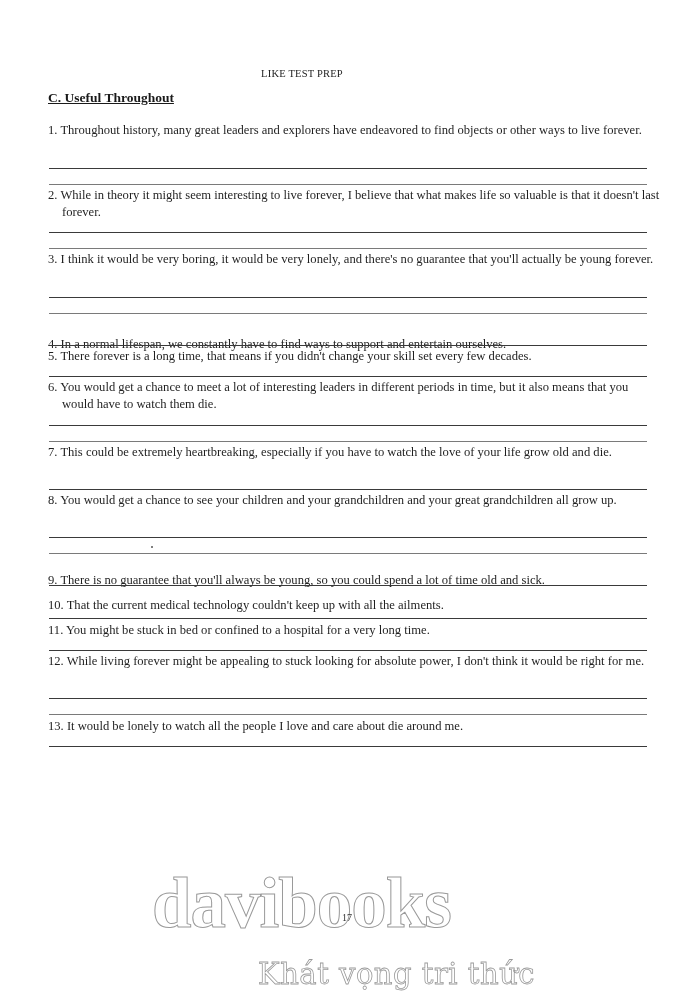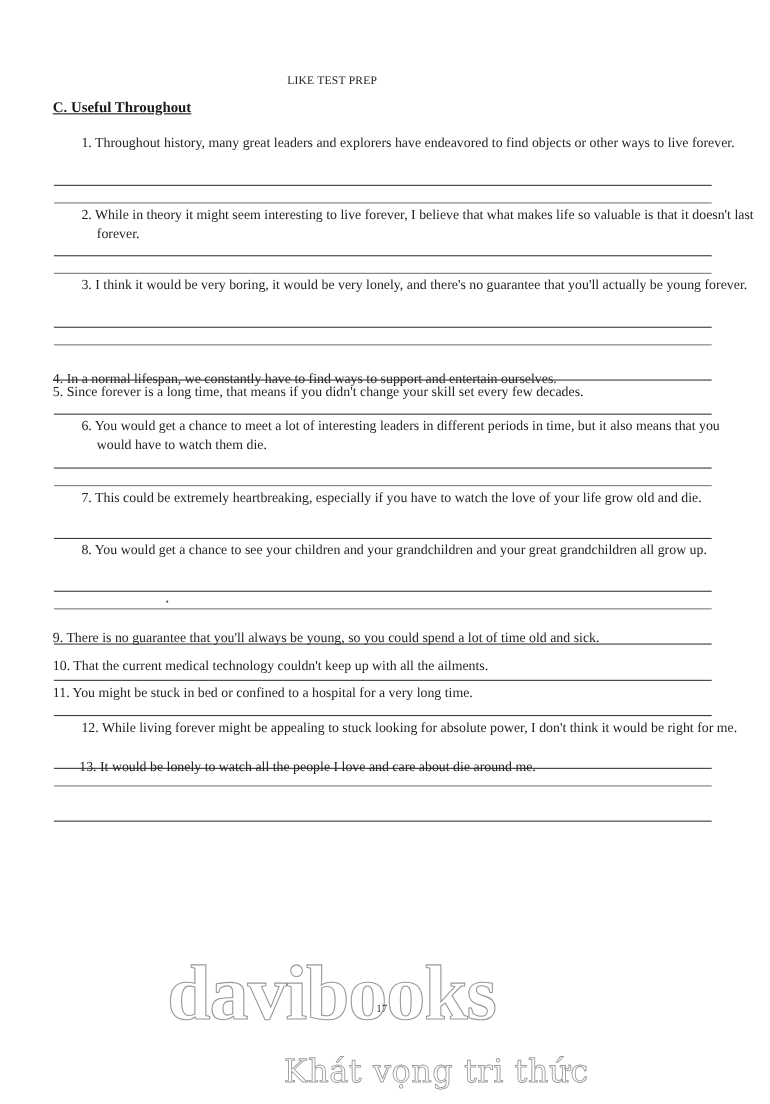--- a/index.html
+++ b/index.html
@@ -5,21 +5,21 @@
   html, body { margin:0; padding:0; background:#ffffff; }
   body { width:700px; height:1004px; position:relative; overflow:hidden;
          font-family:"Liberation Serif","DejaVu Serif",serif; color:#1a1a1a; }
   .header { position:absolute; top:68px; left:0; width:604px; text-align:center;
             font-size:10.5px; letter-spacing:0.2px; color:#222; }
   .section-title { position:absolute; top:90px; left:48px; font-size:13.5px; font-weight:bold;
                    text-decoration:underline; color:#1a1a1a; }
   .item { position:absolute; left:48px; width:600px; font-size:12.6px; line-height:17px; color:#1f1f1f; }
   .item .num { display:inline; }
   .item .text { display:inline; }
-  .item.wrap { padding-left:14px; text-indent:-14px;margin-left:26px; }
+  .item.wrap { padding-left:14px; text-indent:-14px; }
   .rule { position:absolute; left:49px; width:598px; height:0; border-top:1.4px solid #3a3a3a; }
   .rule.light { border-top:1px solid #7a7a7a; }
   .page-number { position:absolute; top:912px; left:342px; font-size:10px; color:#333; }
   .watermark { position:absolute; left:152px; top:868px; font-family:Liberation Serif, serif;
                font-size:71px; font-weight:bold; color:transparent; -webkit-text-stroke:1px #9a9a9a;
                letter-spacing:-1px; line-height:1; }
   .watermark-sub { position:absolute; left:258px; top:960px; font-family:"DejaVu Serif","Liberation Serif",serif;
                    font-size:29px; color:transparent; -webkit-text-stroke:0.8px #9a9a9a; line-height:1; letter-spacing:0.5px; }
   .speck { position:absolute; width:2px; height:2px; background:#555; border-radius:1px; }
 </style>
@@ -51,21 +51,21 @@
 <div class="rule light" style="top:313px;"></div>
 
 <div class="item" style="top:316px;margin-top:20px;">
   <span class="num">4. </span>
   <span class="text">In a normal lifespan, we constantly have to find ways to support and entertain ourselves.</span>
 </div>
 <div class="rule" style="top:345px;"></div>
 
 <div class="item" style="top:348px;">
   <span class="num">5. </span>
-  <span class="text">Since forever is a long time, that means if you didn't change your skill set every few decades.</span>
+  <span class="text">There forever is a long time, that means if you didn't change your skill set every few decades.</span>
 </div>
 <div class="rule" style="top:376px;"></div>
 
 <div class="item wrap" style="top:379px;">
   <span class="num">6. </span>
   <span class="text">You would get a chance to meet a lot of interesting leaders in different periods in time, but it also means that you would have to watch them die.</span>
 </div>
 <div class="rule" style="top:425px;"></div>
 <div class="rule light" style="top:441px;"></div>
 
@@ -101,21 +101,21 @@
 </div>
 <div class="rule" style="top:650px;"></div>
 
 <div class="item wrap" style="top:653px;">
   <span class="num">12. </span>
   <span class="text">While living forever might be appealing to stuck looking for absolute power, I don't think it would be right for me.</span>
 </div>
 <div class="rule" style="top:698px;"></div>
 <div class="rule light" style="top:714px;"></div>
 
-<div class="item" style="top:689px;margin-left:24px;">
+<div class="item" style="top:718px;">
   <span class="num">13. </span>
   <span class="text">It would be lonely to watch all the people I love and care about die around me.</span>
 </div>
 <div class="rule" style="top:746px;"></div>
 
 <div class="watermark">davibooks</div>
 <div class="watermark-sub">Khát vọng tri thức</div>
 <div class="page-number">17</div>
 
 </body></html>

